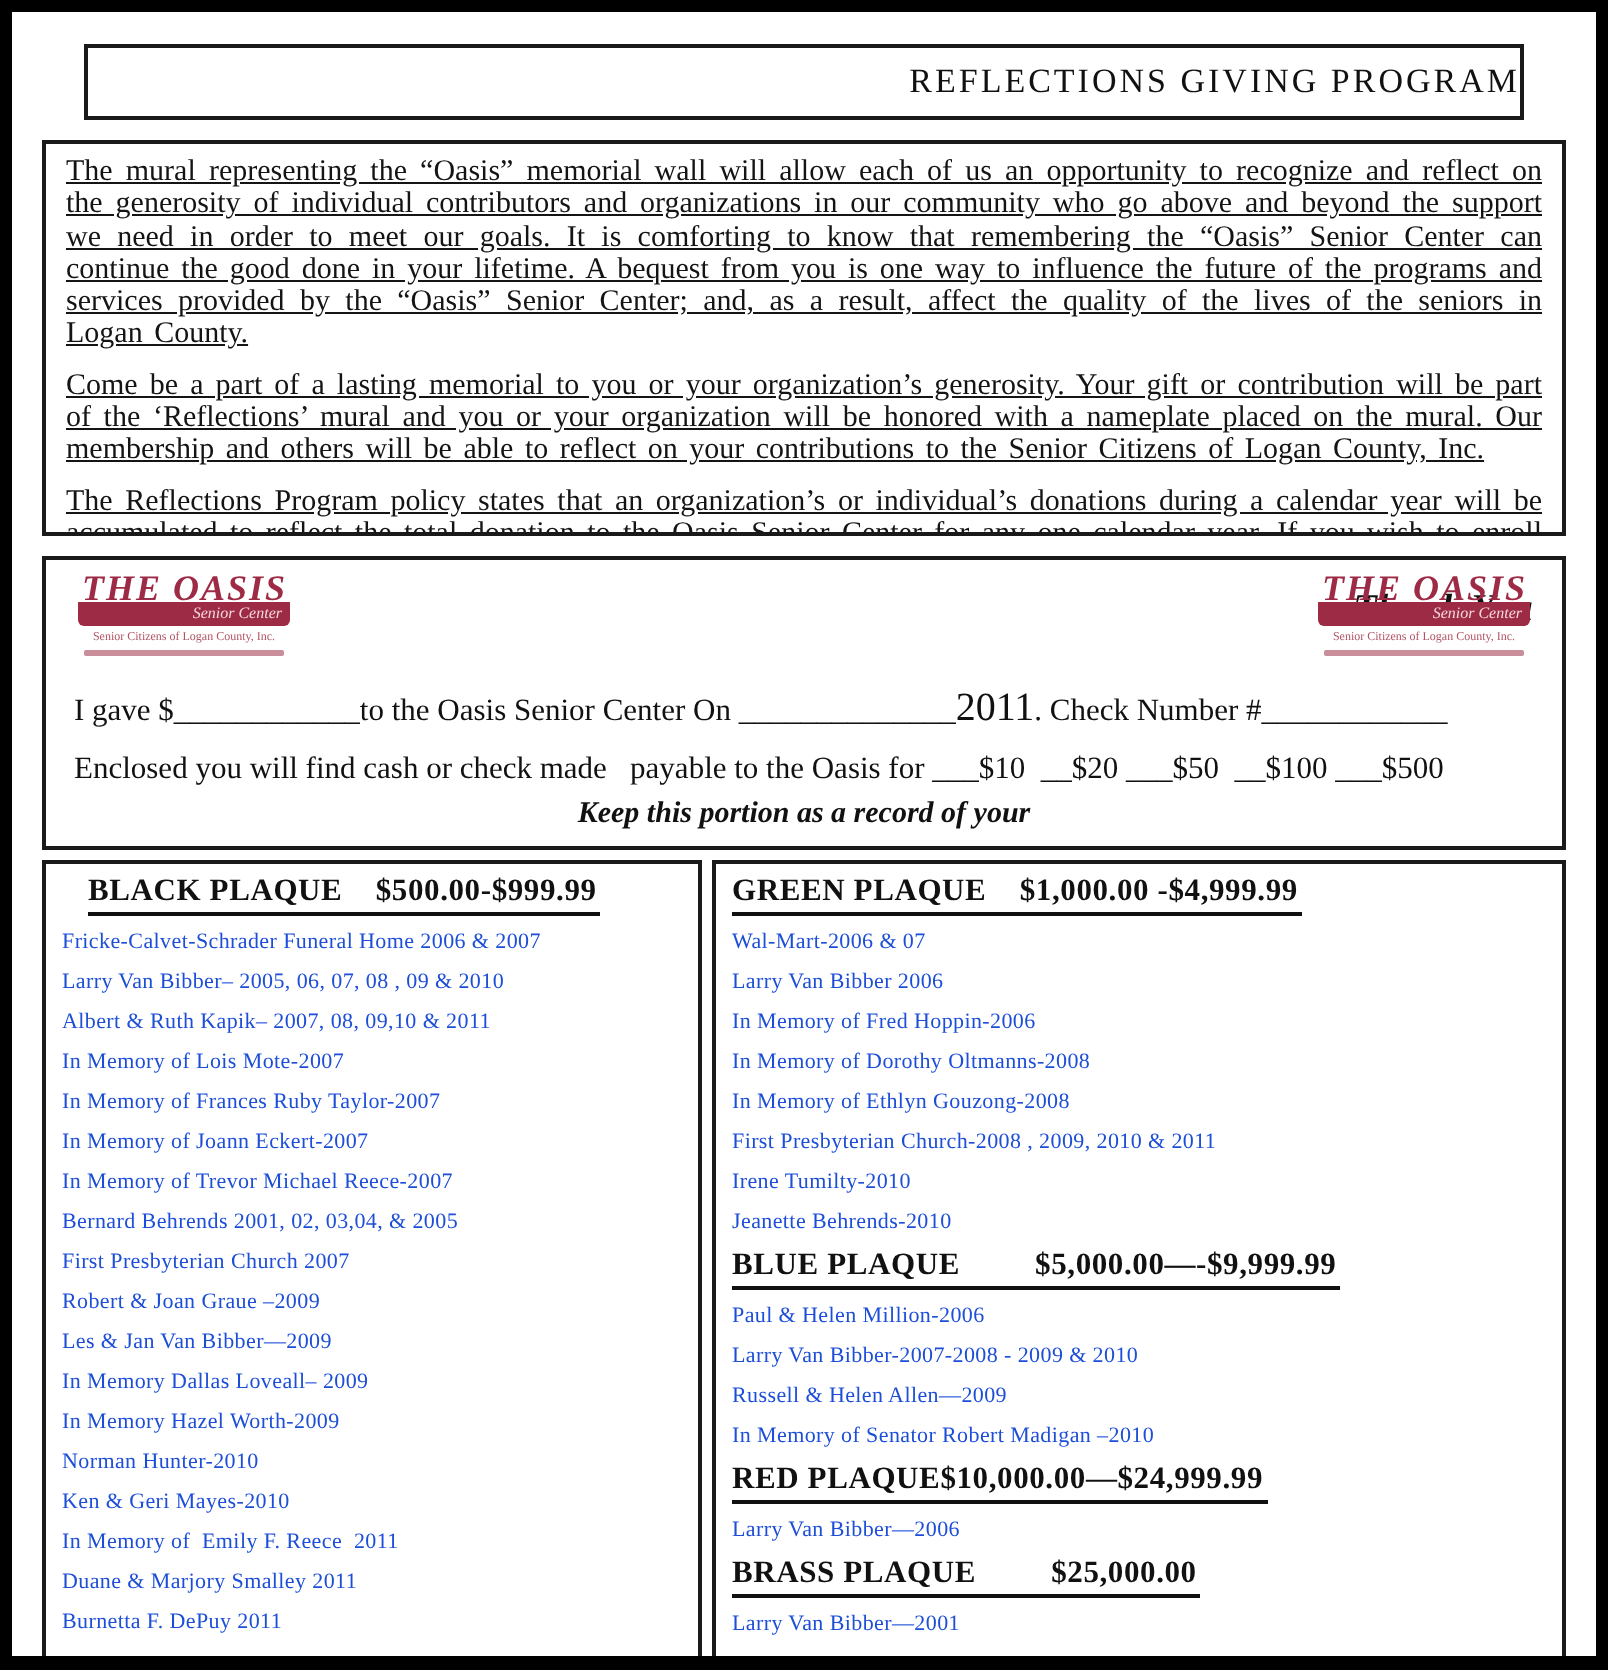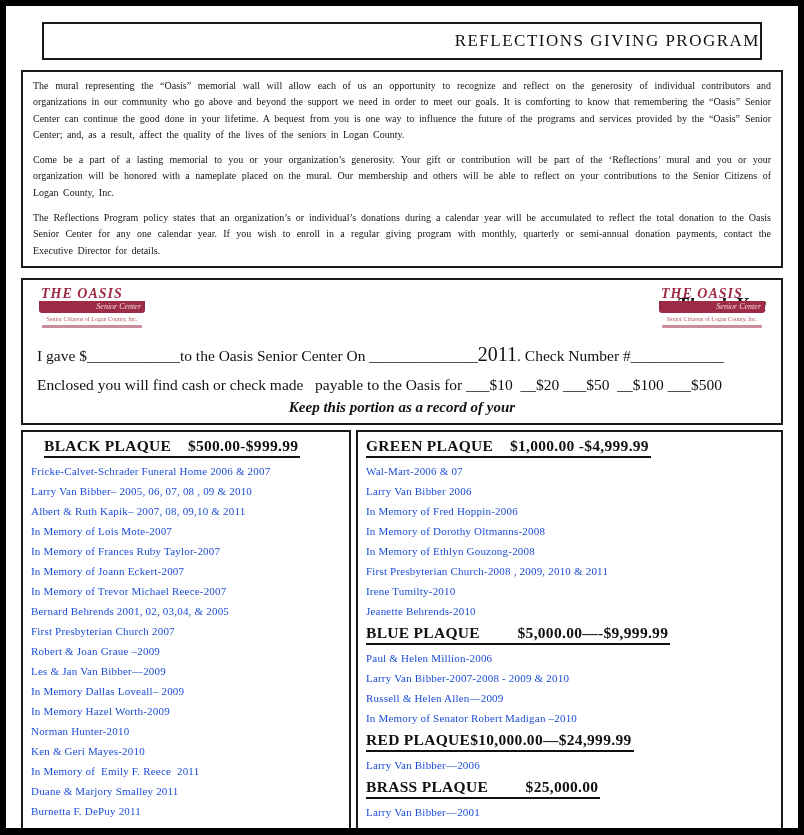--- a/index.html
+++ b/index.html
@@ -19,38 +19,38 @@
   .title-box h1 {
     margin:0; font-size:17px; font-weight:normal; letter-spacing:1.5px; color:#111;
   }
 
   
   .intro-box {
     margin-top:10px; border:2px solid #1a1a1a; height:198px; padding:6px 10px 0;
     overflow:hidden;
   }
   .intro-box p {
-    margin:0 0 9px; font-size:10px; line-height:16.3px; text-align:justify;
-    word-spacing:2px; color:#141414;
+    margin:0 0 9px; font-size:15px; line-height:16.3px; text-align:justify;
+    word-spacing:2px; color:#141414;text-decoration:underline;
   }
 
   
   .thanks-box {
     margin-top:10px; border:2px solid #1a1a1a; height:147px; position:relative;
     padding:6px 14px 0; overflow:hidden;
   }
   .thanks-heading {
     text-align:right; font-size:19px; font-weight:bold; font-style:italic;
     margin-top:8px; letter-spacing:0.5px;
   }
   .logo { position:absolute; top:7px; width:106px; }
   .logo.left  { left:16px; }
   .logo.right { right:16px; }
   .logo-name {
-    color:#9e2b45; font-size:14px; font-weight:bold; letter-spacing:1px;
+    color:#9e2b45; font-size:18px; font-weight:bold; letter-spacing:1px;
     border-bottom:1px solid #9e2b45; line-height:14px; padding-left:2px;
     font-style:italic;
   }
   .logo-banner {
     background:#9e2b45; color:#f3d9de; font-style:italic; font-size:8px;
     text-align:right; padding:0 4px 1px; line-height:10px; border-radius:0 0 3px 3px;
   }
   .logo-sub { color:#b05566; font-size:6px; line-height:8px; text-align:center; margin-top:2px; white-space:nowrap; }
   .logo-tagline { height:3px; background:#c98e9a; margin:2px 3px 0; border-radius:1px; }
 

